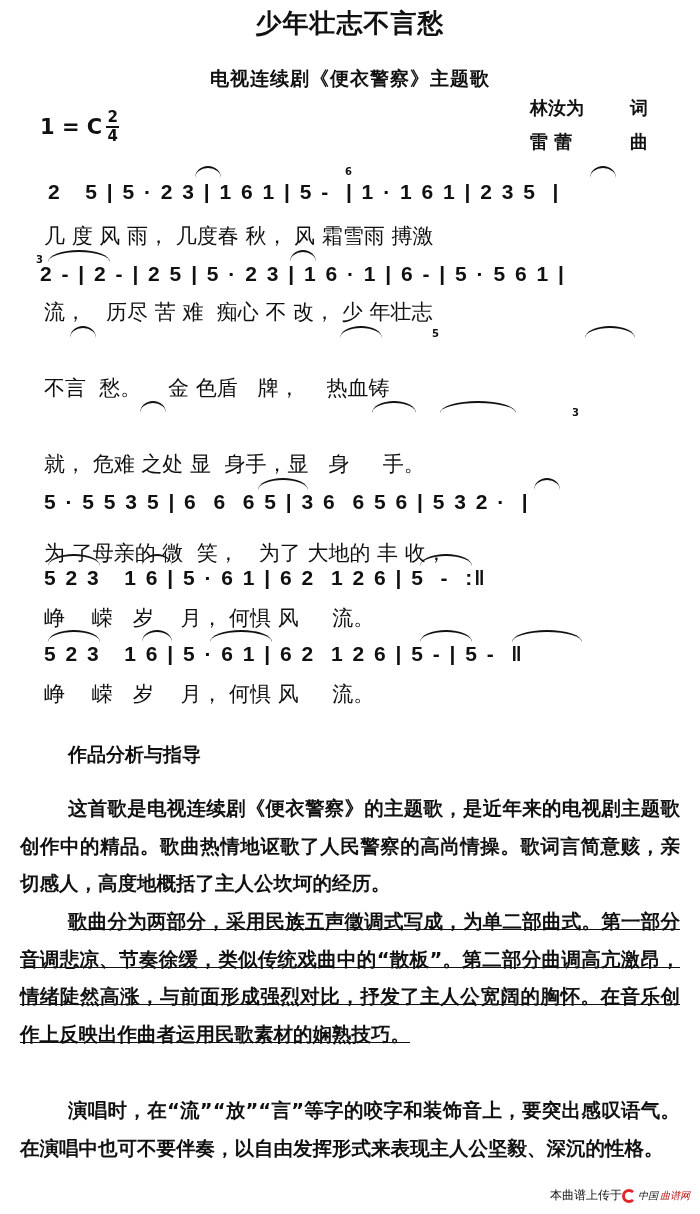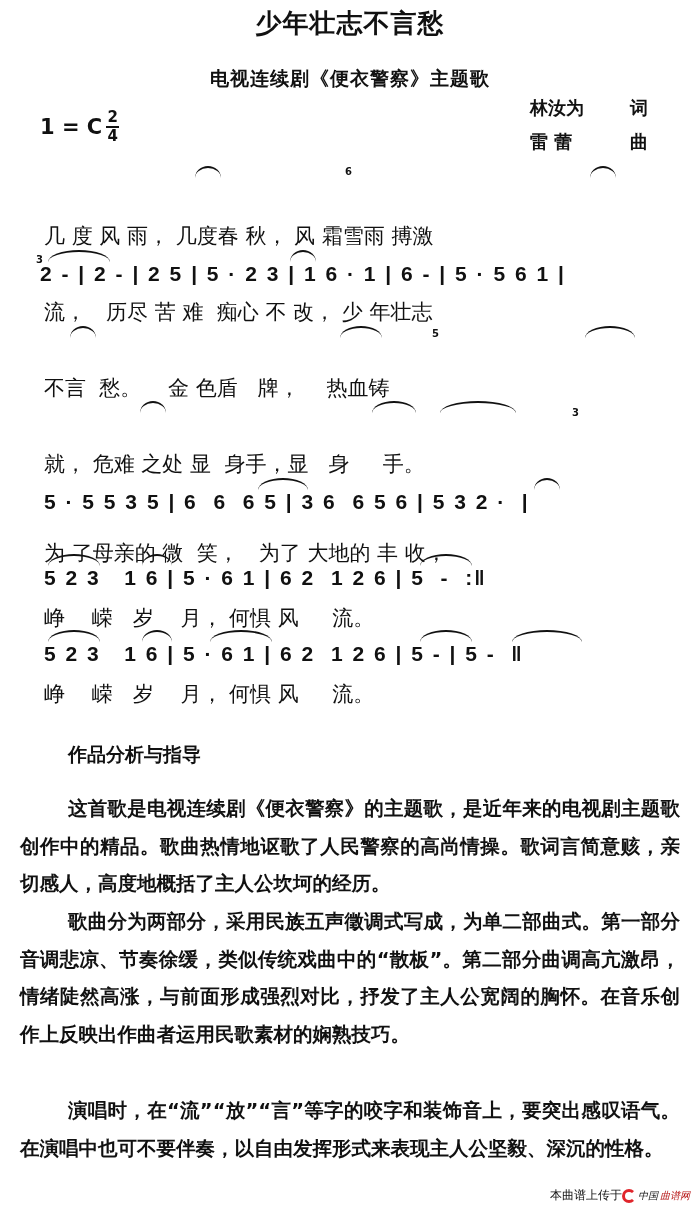--- a/index.html
+++ b/index.html
@@ -46,20 +46,21 @@
 <div class="abs key">
   <span>1 = C</span>
   <span class="frac">
     <span>2</span>
     <span class="bar"></span>
     <span>4</span>
   </span>
 </div>
 
 <div class="abs staff" style="top:180px;">
+  <span class="notes" style="left:48px;">2   5 | 5 · 2 3 | 1 6 1 | 5 -  | 1 · 1 6 1 | 2 3 5  |</span>
   <span class="slur" style="left:195px; top:-14px; width:26px;"></span>
   <span class="slur" style="left:590px; top:-14px; width:26px;"></span>
   <span class="grace" style="left:345px; top:-14px;">6</span>
 </div>
 <div class="abs lyr" style="left:44px; top:222px;">几 度 风 雨， 几度春 秋， 风 霜雪雨 搏激</div>
 
 <div class="abs staff" style="top:262px;">
   <span class="notes" style="left:40px;">2 - | 2 - | 2 5 | 5 · 2 3 | 1 6 · 1 | 6 - | 5 · 5 6 1 |</span>
   <span class="slur" style="left:48px; top:-12px; width:62px;"></span>
   <span class="slur" style="left:290px; top:-12px; width:26px;"></span>
@@ -104,21 +105,21 @@
   <span class="slur" style="left:142px; top:-12px; width:30px;"></span>
   <span class="slur" style="left:210px; top:-12px; width:62px;"></span>
   <span class="slur" style="left:420px; top:-12px; width:52px;"></span>
   <span class="slur" style="left:512px; top:-12px; width:70px;"></span>
 </div>
 <div class="abs lyr" style="left:44px; top:680px;">峥    嵘   岁    月， 何惧 风     流。</div>
 
 <div class="abs section-heading">作品分析与指导</div>
 
 <div class="abs para" style="top:790px; text-indent: 48px;">这首歌是电视连续剧《便衣警察》的主题歌，是近年来的电视剧主题歌创作中的精品。歌曲热情地讴歌了人民警察的高尚情操。歌词言简意赅，亲切感人，高度地概括了主人公坎坷的经历。</div>
-<div class="abs para" style="top:903px; text-indent: 48px;">歌曲分为两部分，采用民族五声徵调式写成，为单二部曲式。第一部分音调悲凉、节奏徐缓，类似传统戏曲中的“散板”。第二部分曲调高亢激昂，情绪陡然高涨，与前面形成强烈对比，抒发了主人公宽阔的胸怀。在音乐创作上反映出作曲者运用民歌素材的娴熟技巧。</div>
+<div class="abs para" style="top:903px; text-indent: 48px; text-decoration: underline;">歌曲分为两部分，采用民族五声徵调式写成，为单二部曲式。第一部分音调悲凉、节奏徐缓，类似传统戏曲中的“散板”。第二部分曲调高亢激昂，情绪陡然高涨，与前面形成强烈对比，抒发了主人公宽阔的胸怀。在音乐创作上反映出作曲者运用民歌素材的娴熟技巧。</div>
 <div class="abs para" style="top:1092px; text-indent: 48px;">演唱时，在“流”“放”“言”等字的咬字和装饰音上，要突出感叹语气。在演唱中也可不要伴奏，以自由发挥形式来表现主人公坚毅、深沉的性格。</div>
 
 <div class="abs watermark">
   <span>本曲谱上传于</span>
   <span class="wm-logo">
     <span class="wm-icon"></span>
     <span style="color:#111;">中国</span>
     <span style="color:#b91c1c;">曲谱网</span>
   </span>
 </div>

